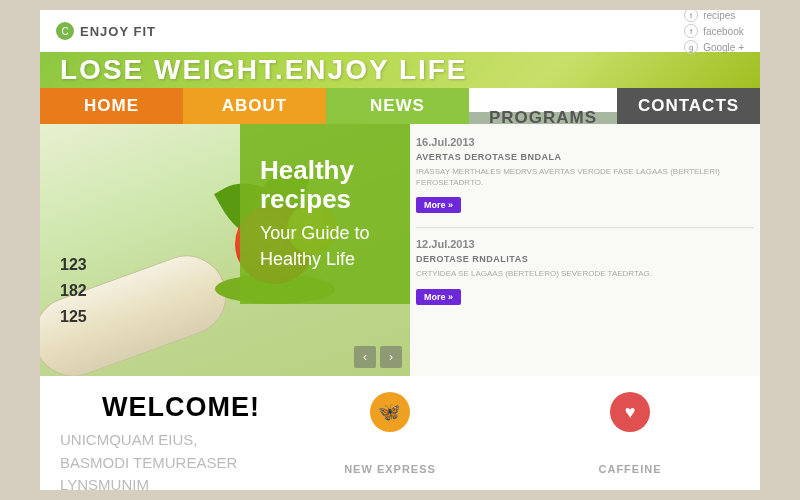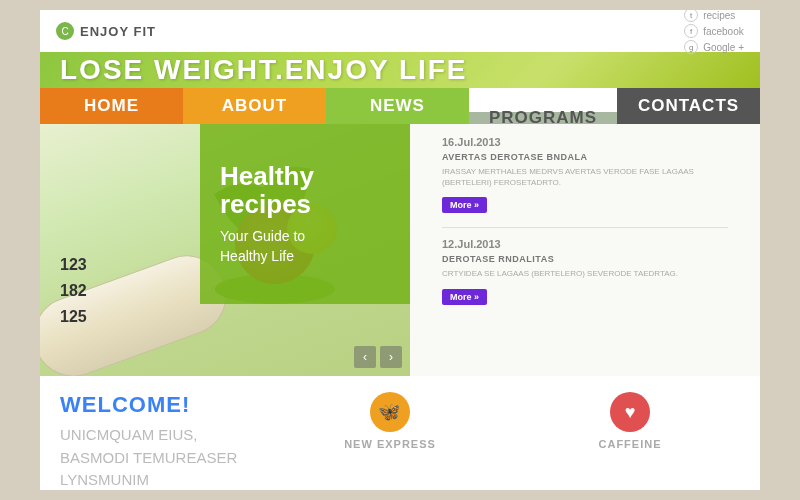--- a/index.html
+++ b/index.html
@@ -222,44 +222,44 @@
       justify-content: center;
       color: #fff;
       font-size: 12px;
       cursor: pointer;
     }
     
     .hero-text-overlay {
       position: absolute;
       right: 0;
       top: 0;
-      width: 210px;
+      width: 170px;
       height: 180px;
       background: rgba(120,180,30,0.88);
       display: flex;
       flex-direction: column;
       justify-content: center;
       padding: 20px;
     }
     .hero-heading {
       font-size: 26px;
       font-weight: 900;
       color: #fff;
       line-height: 1.1;
     }
     .hero-subtext {
-      font-size: 14px;
+      font-size: 18px;
       color: #fff;
       margin-top: 8px;
       line-height: 1.4;
     }
     
     .fresh-news {
       flex: 1;
-      padding: 12px 32px;
+      padding: 12px 6px;
       background: #f9f9f5;
     }
     .news-item {
       margin-bottom: 14px;
     }
     .news-date {
       font-size: 11px;
       font-weight: bold;
       color: #888;
       margin-bottom: 4px;
@@ -297,24 +297,25 @@
     .bottom-section {
       display: flex;
       padding: 16px 20px 10px;
       gap: 20px;
       background: #fff;
     }
     .welcome-col {
       width: 200px;
     }
     .welcome-title {
-      font-size: 22px;
-      font-weight: bold;
-      color: #3b82f6;
+      font-size: 27px;
+      font-weight: bold;
+      color: #000000;
       letter-spacing: 1px;
+      text-align: right;
     }
     .welcome-text {
       font-size: 15px;
       color: #bbb;
       margin-top: 6px;
       line-height: 1.5;
     }
     .icon-col {
       flex: 1;
       display: flex;
@@ -334,20 +335,21 @@
     }
     .icon-orange { background: #f0a020; }
     .icon-red { background: #e05050; }
     .icon-col-label {
       font-size: 11px;
       font-weight: bold;
       color: #aaa;
       text-transform: uppercase;
       letter-spacing: 1px;
       text-align: center;
+      margin-top: 25px;
     }
   </style>
 </head>
 <body>
 
 <div class="page-wrapper">
 
   <div class="header">
     <div class="logo">
       <div class="logo-icon">

